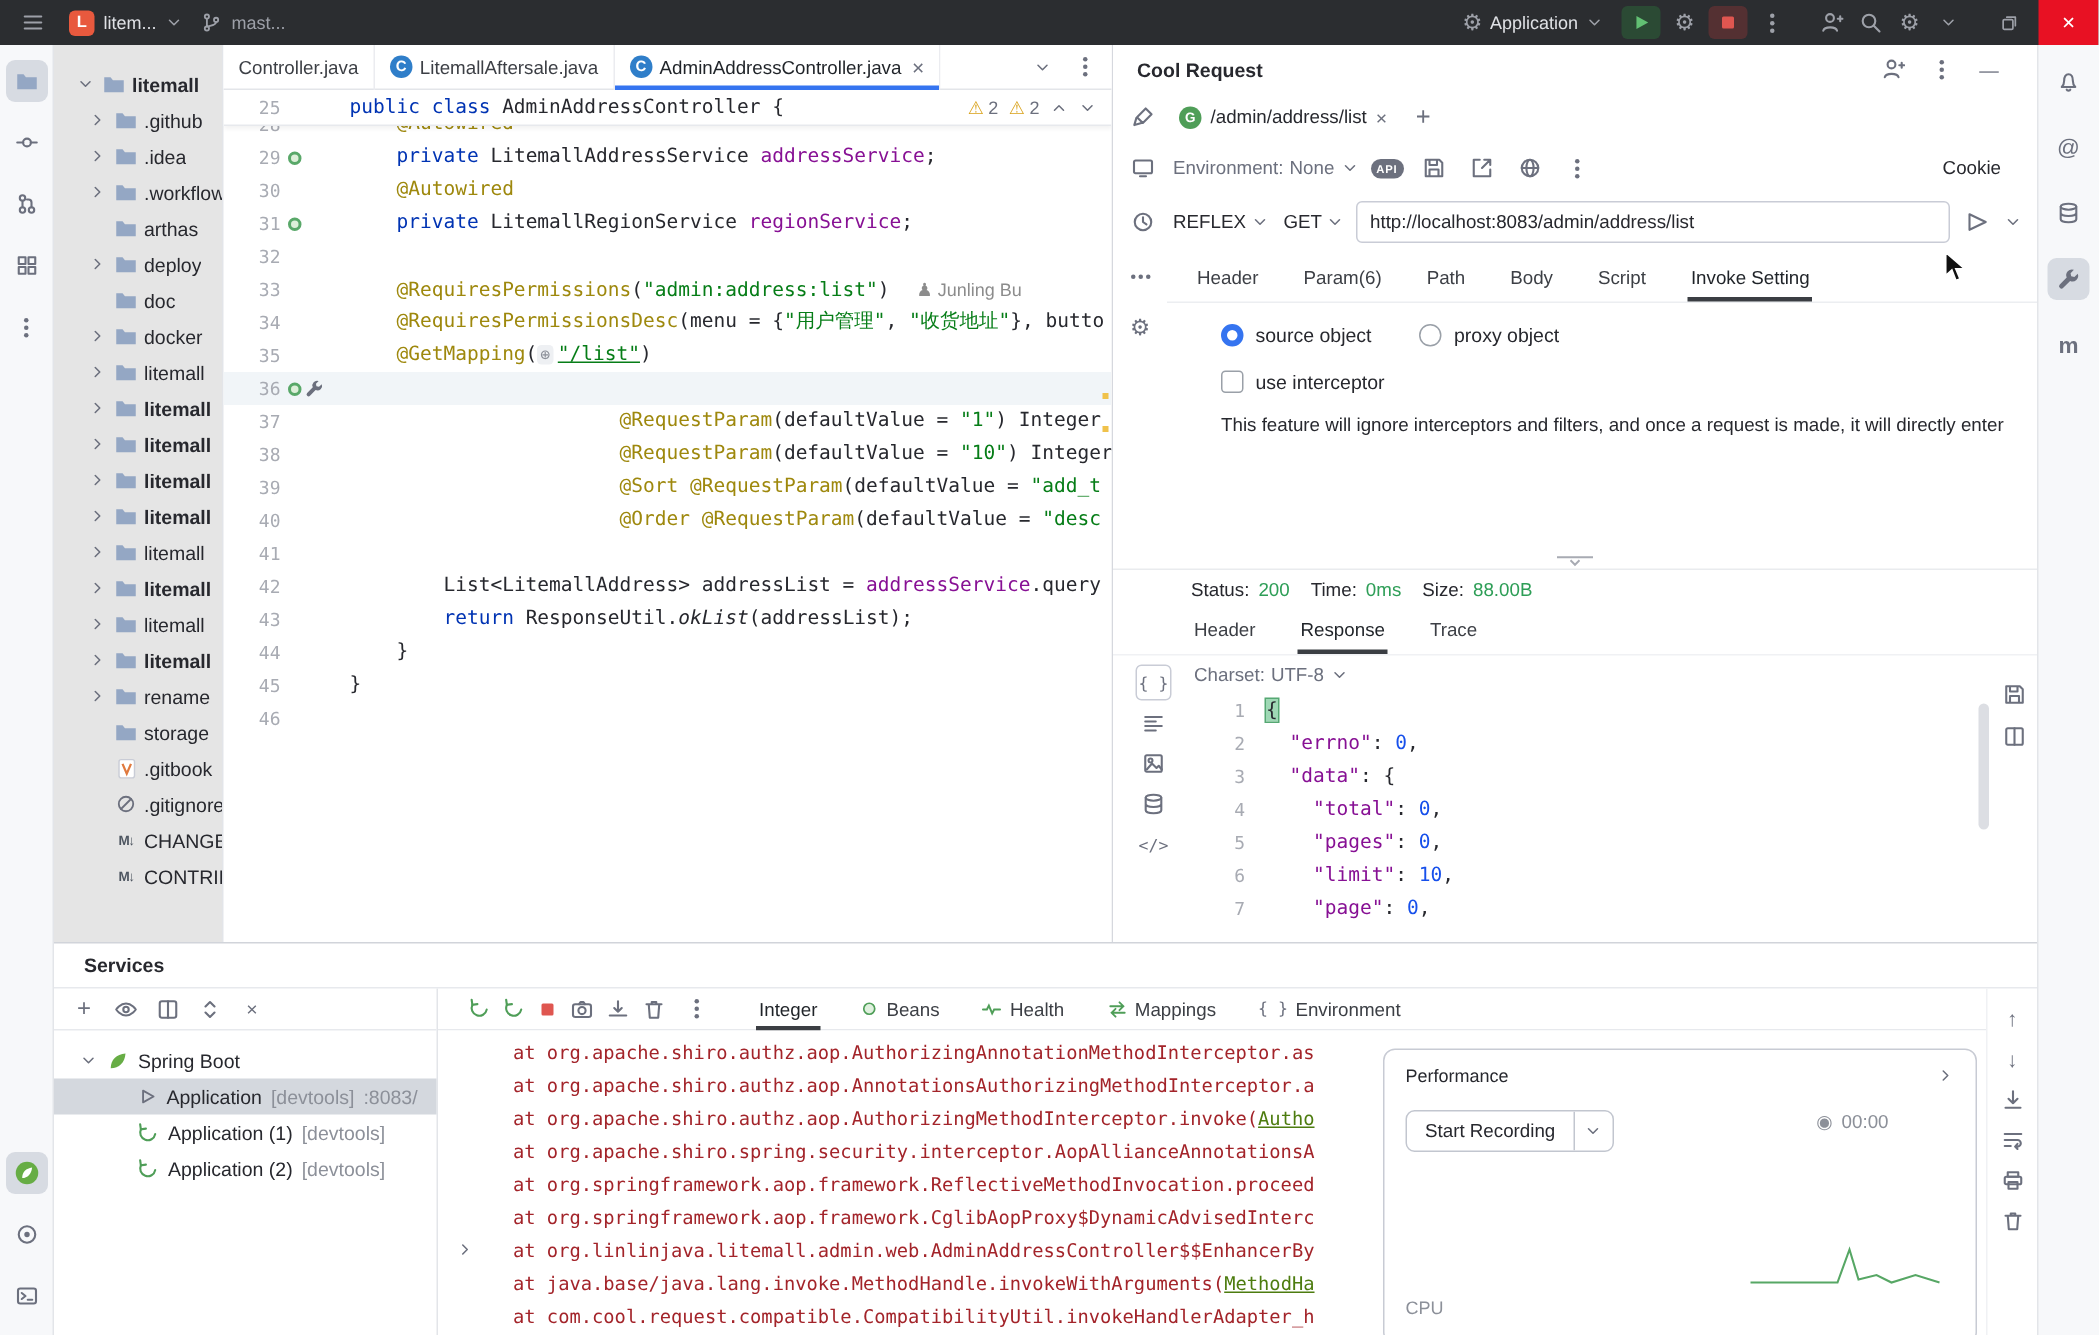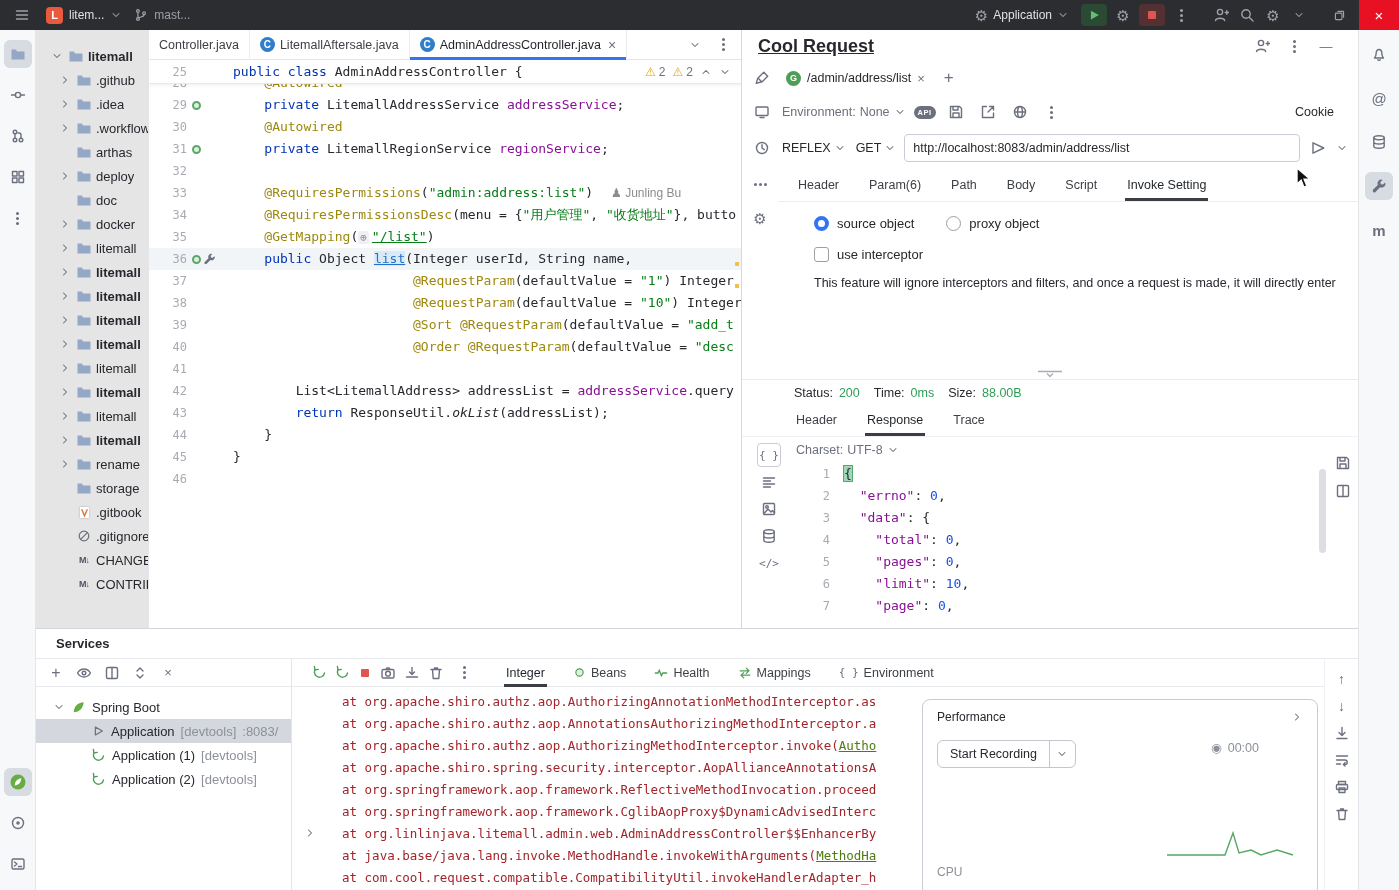--- a/index.html
+++ b/index.html
@@ -83,21 +83,21 @@
 .tk-mth{color:#2470c8;text-decoration:underline;background:#d9eaf7;}
 .tk-inlay{color:#8c9099;background:#eef0f3;border-radius:3px;font-size:11px;padding:0 2px;margin-right:3px;}
 .tk-key{color:#871094;}
 .tk-hl{background:#9fd8b5;outline:1px solid #55a873;}
 .author{color:#8c8c8c;font-family:"Liberation Sans",sans-serif;font-size:12px;margin-left:18px;}
 .ed-mark{position:absolute;right:2px;width:4px;height:4px;background:#f0c24b;z-index:4;}
 
 
 #cool-request{flex:1;background:#fff;border-left:1px solid #d6d8de;display:flex;flex-direction:column;min-width:0;}
 .cr-header{height:30px;display:flex;align-items:center;padding:2px 20px 0 16px;gap:6px;}
-.cr-title{font-weight:700;font-size:18px;text-decoration:underline;}
+.cr-title{font-weight:700;font-size:13px;}
 .cr-header .right{margin-left:auto;display:flex;align-items:center;gap:8px;}
 .cr-tabrow{height:36px;display:flex;align-items:center;padding-left:8px;gap:4px;}
 .cr-chip{display:flex;align-items:center;gap:6px;padding:4px 8px;font-size:12.5px;}
 .gbadge{width:15px;height:15px;border-radius:50%;background:#4f9e58;color:#fff;font-size:9px;font-weight:700;display:inline-flex;align-items:center;justify-content:center;}
 .chip-x{color:#6c707e;font-size:13px;}
 .cr-plus{font-size:17px;color:#6c707e;width:24px;height:24px;display:inline-flex;align-items:center;justify-content:center;}
 .cr-envrow{height:32px;display:flex;align-items:center;padding:0 24px 0 8px;gap:8px;}
 .envtext{display:flex;align-items:center;gap:4px;color:#6c707e;font-size:12.5px;}
 .pill{background:#6c707e;color:#fff;font-size:7.5px;font-weight:700;border-radius:7px;padding:2px 4px;letter-spacing:.5px;}
 .cookie{margin-left:auto;font-size:12.5px;color:#27282e;}
@@ -734,21 +734,20 @@
                     <span class="cnum">36</span>
                     <span class="gicons">
                       <span class="g-bean"></span>
                       <span class="ic" style="width:13px;height:13px;">
                         <svg width="16" height="16" viewBox="0 0 16 16">
                           <path d="M14.2 4.5a3.8 3.8 0 01-5.1 4.8l-4.6 4.6a1.6 1.6 0 01-2.3-2.3l4.6-4.6a3.8 3.8 0 014.8-5.1L9.4 4.1l.4 2.1 2.1.4z" fill="#6c707e"></path>
                         </svg>
                       </span>
                     </span>
                   </span>
-                  <span class="ccode mono"><span class="">    </span><span class="tk-kw">public </span><span class="">Object </span><span class="tk-mth">list</span><span class="">(Integer userId, String name,</span></span>
                 </div>
                 <div class="cline">
                   <span class="cgut">
                     <span class="cnum">37</span>
                     <span class="gicons"></span>
                   </span>
                   <span class="ccode mono"><span class="">                       </span><span class="tk-ann">@RequestParam</span><span class="">(defaultValue = </span><span class="tk-str">"1"</span><span class="">) Integer</span></span>
                 </div>
                 <div class="cline">
                   <span class="cgut">

